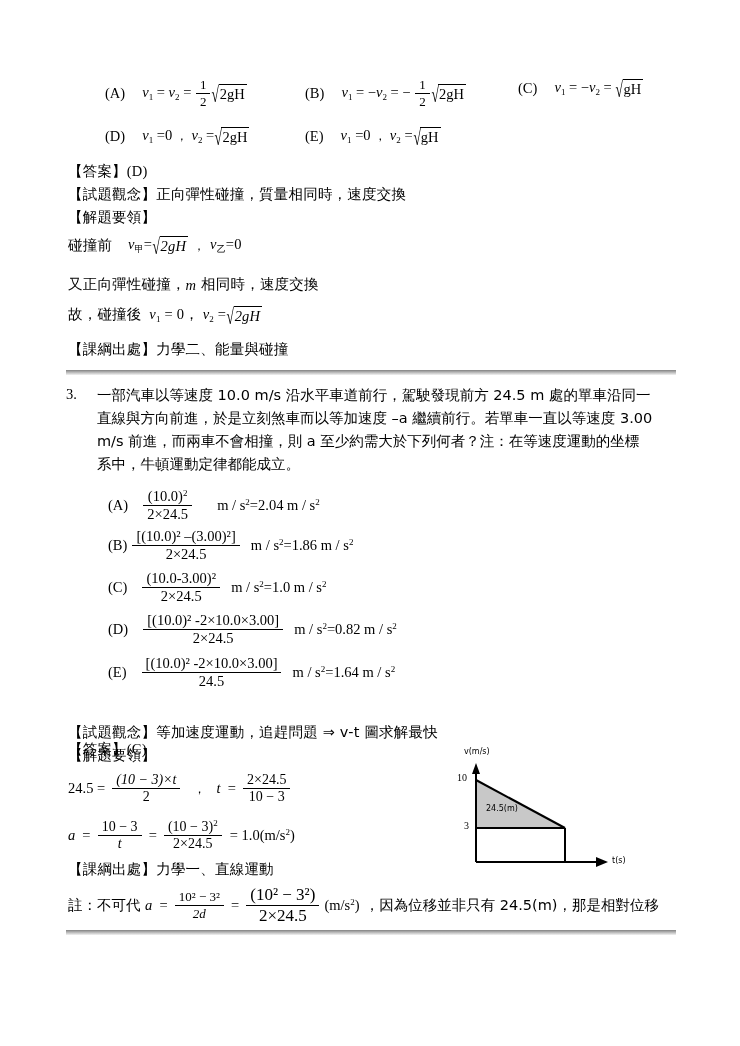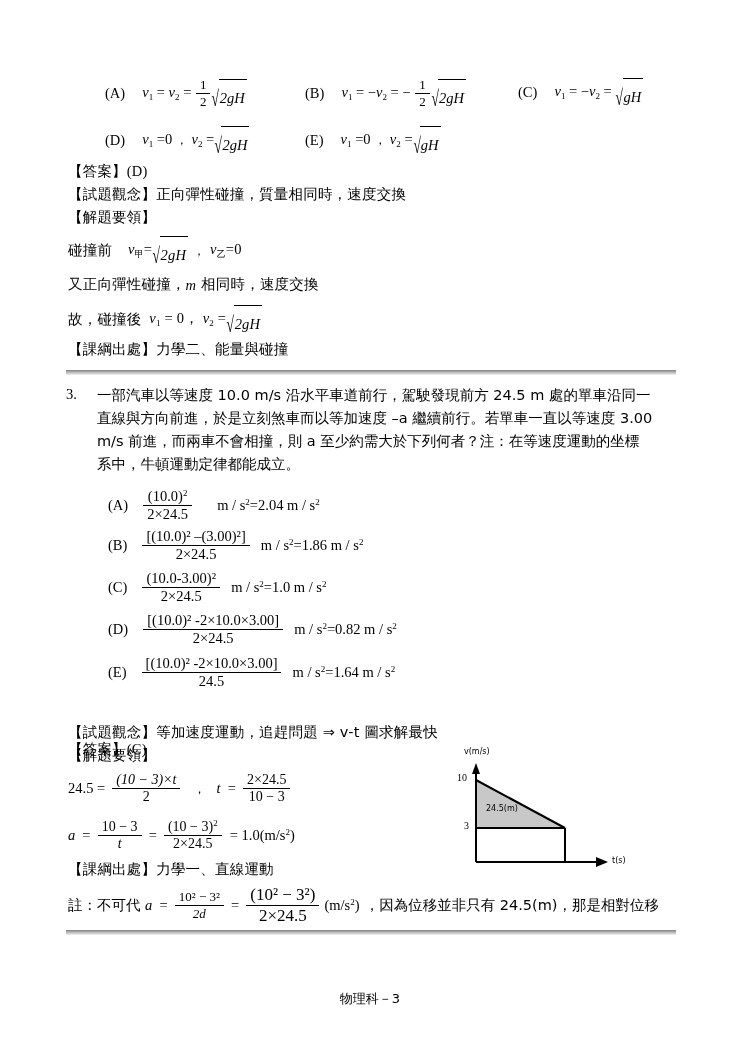--- a/index.html
+++ b/index.html
@@ -31,22 +31,22 @@
   .frac{display:inline-block;vertical-align:middle;text-align:center;
         font-family:"Liberation Serif","DejaVu Serif",serif;}
   .frac .num{display:block;padding:0 4px;line-height:1.15;}
   .frac .den{display:block;padding:0 4px;border-top:1.1px solid #000;line-height:1.2;}
 
   
   .rad{display:inline-block;vertical-align:middle;position:relative;
        font-family:"Liberation Serif","DejaVu Serif",serif;}
   .rad > .sign{display:inline-block;transform:scaleY(1.45) scaleX(0.9);
        transform-origin:center;font-size:15px;vertical-align:-1px;}
-  .rad > .body{display:inline-block;border-top:1.1px solid #000;padding:10px 2px 0 1px;
-       margin-left:-1px;font-style:italic;}
+  .rad > .body{display:inline-block;border-top:1.1px solid #000;padding:1px 2px 0 1px;
+       margin-left:-1px;}
 
   
   .blk{position:absolute;font-size:14.5px;white-space:nowrap;letter-spacing:0.2px;}
 
   
   .sep{position:absolute;height:4px;
        background:linear-gradient(to bottom,#9a9a9a 0%,#b9b9b9 35%,#d8d8d8 70%,#f2f2f2 100%);
        border-top:1px solid #8d8d8d;}
 
   
@@ -158,21 +158,21 @@
     <span class="opt-letter">(A)</span>
     <span class="frac" style="font-size:14.5px;margin-left:10px;">
       <span class="num"><span>(10.0)</span><span class="sup">2</span></span>
       <span class="den">2×24.5</span>
     </span>
     <span class="m" style="margin-left:20px;"><span>m / s</span><span class="sup">2</span><span>=2.04 m / s</span><span class="sup">2</span></span>
   </div>
 
   <div class="row" style="left:108px;top:528px;">
     <span class="opt-letter">(B)</span>
-    <span class="frac" style="font-size:14.5px;margin-left:10px;text-align:center;">
+    <span class="frac" style="font-size:14.5px;text-align:center;">
       <span class="num">[(10.0)² –(3.00)²]</span>
       <span class="den">2×24.5</span>
     </span>
     <span class="m" style="margin-left:6px;"><span>m / s</span><span class="sup">2</span><span>=1.86 m / s</span><span class="sup">2</span></span>
   </div>
 
   <div class="row" style="left:108px;top:570px;">
     <span class="opt-letter">(C)</span>
     <span class="frac" style="font-size:14.5px;margin-left:10px;">
       <span class="num">(10.0-3.00)²</span>
@@ -279,15 +279,14 @@
     </svg>
     <div class="g-label" style="left:24px;top:-3px;">v(m/s)</div>
     <div class="g-label" style="left:172px;top:106px;">t(s)</div>
     <div class="g-tick" style="left:17px;top:22px;">10</div>
     <div class="g-tick" style="left:24px;top:70px;">3</div>
     <div class="g-label" style="left:46px;top:54px;">24.5(m)</div>
   </div>
 
   <div class="sep" style="left:66px;top:930px;width:610px;"></div>
 
-  <div class="footer" style="top:990px;">物理科－3</div>
 
 </div>
 
 </body></html>

